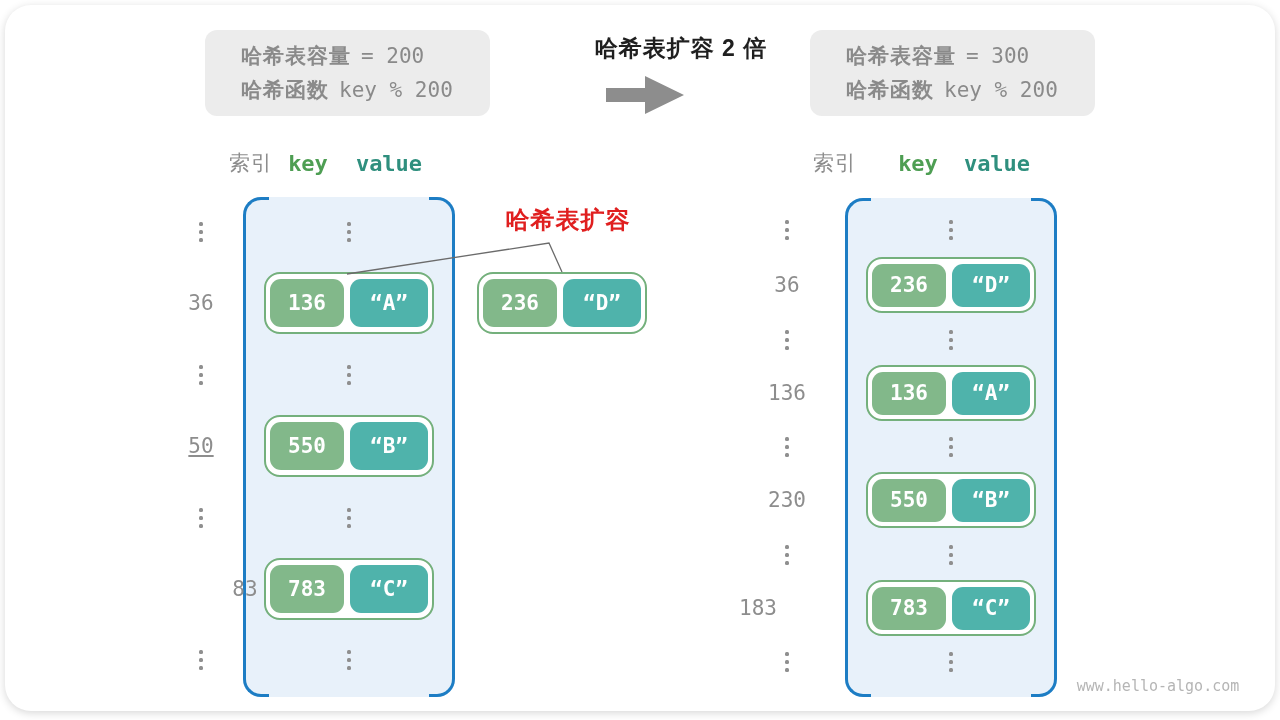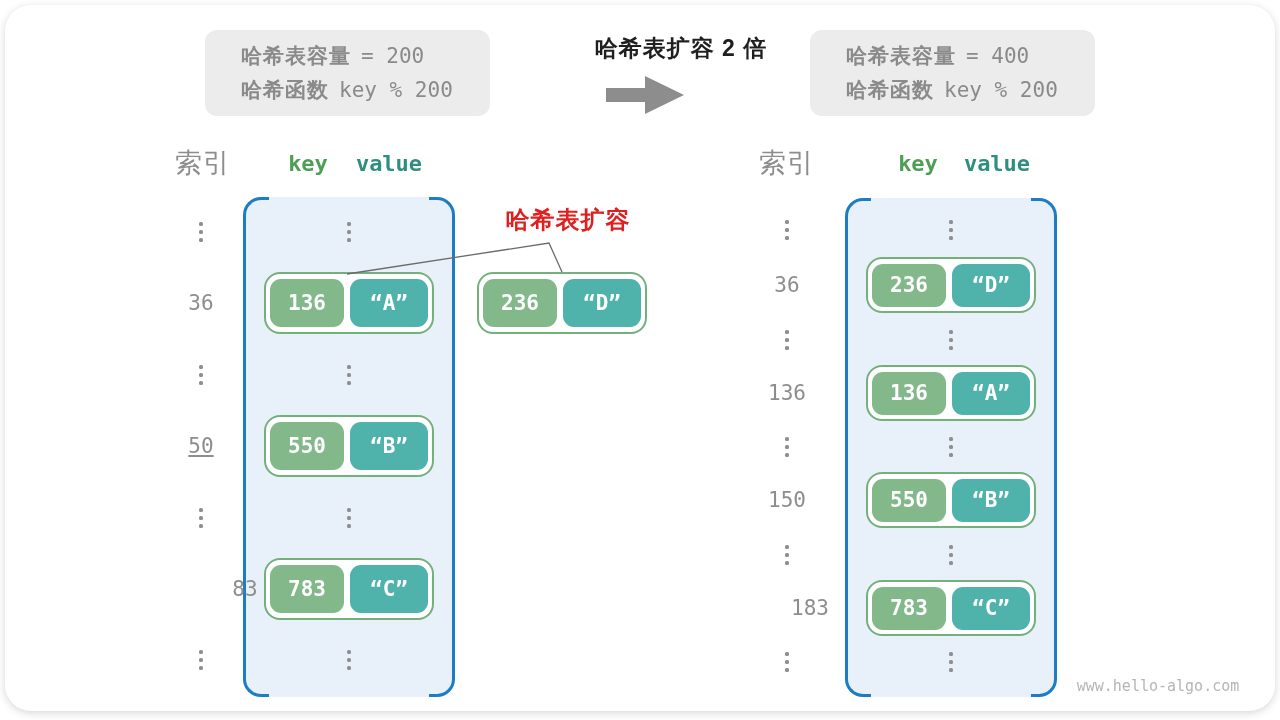--- a/index.html
+++ b/index.html
@@ -19,21 +19,21 @@
               justify-content:center; padding-left:36px; gap:6px; }
   .gray-box .row { display:flex; align-items:baseline; gap:10px; white-space:nowrap; }
   .gray-box .cjk { font-size:21px; font-weight:bold; color:#8a8a8a; letter-spacing:1px; }
   .gray-box .mono { font-size:21px; color:#8a8a8a;
                     font-family:"DejaVu Sans Mono", monospace; }
 
   .title { position:absolute; font-size:23px; font-weight:bold; color:#1f1f1f;
            letter-spacing:1px; white-space:nowrap; }
 
   
-  .hdr-index { position:absolute; font-size:27px; color:#8d8d8d; letter-spacing:1px; }
+  .hdr-index { position:absolute; font-size:21px; color:#8d8d8d; letter-spacing:1px;margin-left:48px; }
   .hdr-kv { position:absolute; font-size:22px; font-weight:bold;
             font-family:"DejaVu Sans Mono", monospace; white-space:nowrap; }
 
   
   .htable { position:absolute; width:212px; background:#e8f1fa; border-radius:18px; }
   .htable .bracket { position:absolute; top:0; bottom:0; width:26px;
                      border:3px solid #1d7dc4; }
   .htable .bracket.l { left:0; border-right:none; border-radius:18px 0 0 18px; }
   .htable .bracket.r { right:0; border-left:none; border-radius:0 18px 18px 0; }
 
@@ -86,21 +86,21 @@
   </div>
 
   <div class="title ctr" style="left:645px; top:48px;margin-left:36px;">哈希表扩容 2 倍</div>
   <svg class="abs" style="left:606px; top:76px;" width="78" height="38" viewBox="0 0 78 38">
     <polygon points="0,12 39,12 39,0 78,19 39,38 39,26 0,26" fill="#8d8d8d"></polygon>
   </svg>
 
   <div class="gray-box" style="left:810px; top:30px;">
     <div class="row">
       <span class="cjk">哈希表容量</span>
-      <span class="mono">= 400</span>
+      <span class="mono">= 300</span>
     </div>
     <div class="row">
       <span class="cjk">哈希函数</span>
       <span class="mono">key % 200</span>
     </div>
   </div>
 
   <div class="hdr-index ctr" style="left:203px; top:163px;">索引</div>
   <div class="hdr-kv ctr" style="left:308px; top:163px; color:#4e9e53;">key</div>
   <div class="hdr-kv ctr" style="left:389px; top:163px; color:#2f8f7e;">value</div>
@@ -195,27 +195,27 @@
       <span></span>
       <span></span>
       <span></span>
     </div>
   <div class="idx ctr" style="left:787px; top:393px;">136</div>
   <div class="dots ctr" style="left:787px; top:447px;">
       <span></span>
       <span></span>
       <span></span>
     </div>
-  <div class="idx ctr" style="left:787px; top:500px;">150</div>
+  <div class="idx ctr" style="left:787px; top:500px;">230</div>
   <div class="dots ctr" style="left:787px; top:555px;">
       <span></span>
       <span></span>
       <span></span>
     </div>
-  <div class="idx ctr" style="left:810px; top:608px;">183</div>
+  <div class="idx ctr" style="left:758px; top:608px;">183</div>
   <div class="dots ctr" style="left:787px; top:662px;">
       <span></span>
       <span></span>
       <span></span>
     </div>
 
   <div class="dots ctr" style="left:951px; top:230px;">
       <span></span>
       <span></span>
       <span></span>

